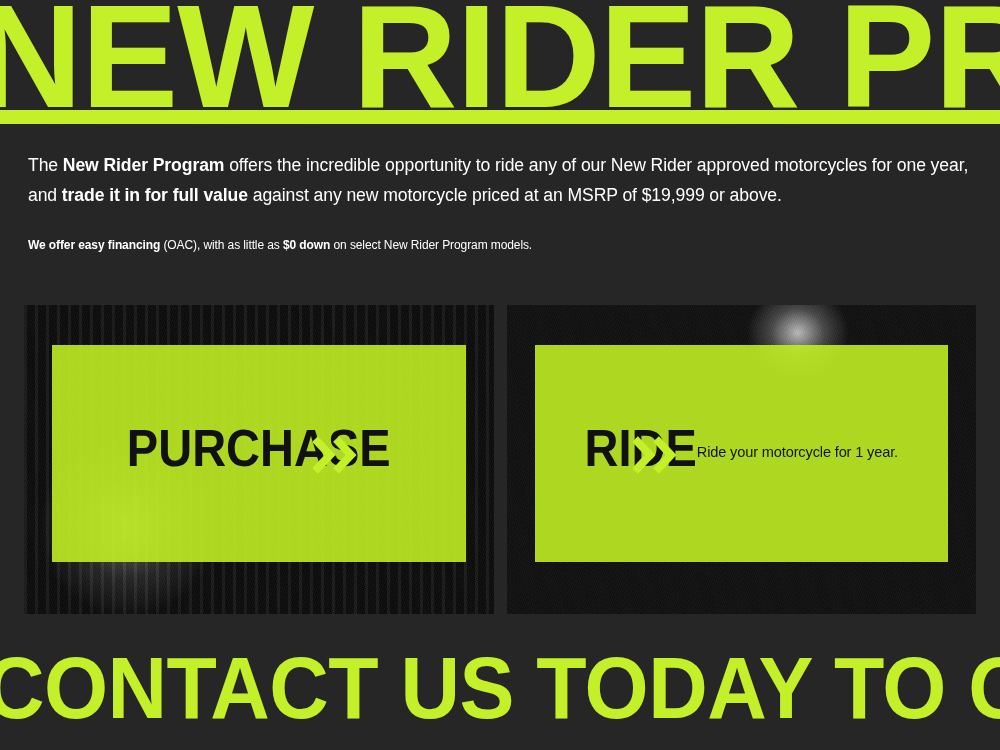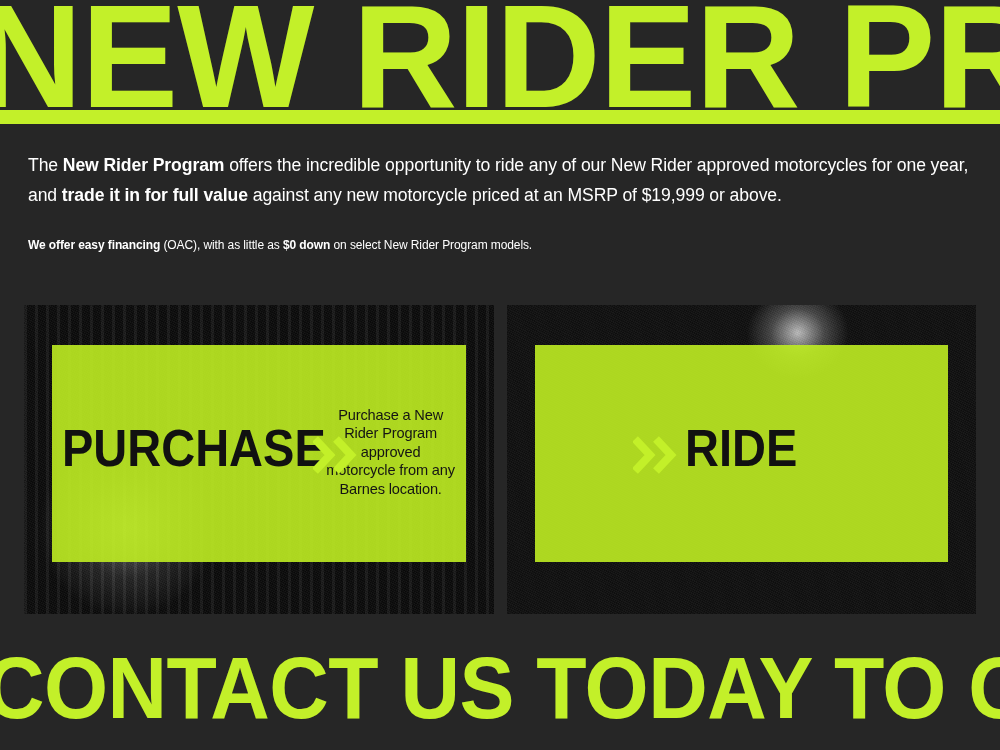--- a/index.html
+++ b/index.html
@@ -229,29 +229,29 @@
     </p>
   </div>
 
   <div class="steps">
 
     <div class="card card-1">
       <div class="photo photo-1"></div>
       <div class="photo-grain"></div>
       <div class="panel">
         <div class="panel-title">PURCHASE</div>
-        <div class="panel-body">Purchase a New Rider Program approved motorcycle from any Barnes location.</div>
       </div>
     </div>
 
     <div class="card card-2">
       <div class="photo photo-2"></div>
       <div class="photo-grain"></div>
       <div class="panel">
         <div class="panel-title">RIDE</div>
+        <div class="panel-body">Ride your motorcycle for 1 year.</div>
       </div>
     </div>
 
   </div>
 
   <div class="chev chev-1">
     <svg width="46" height="44" viewBox="0 0 46 44">
       <path d="M2 6 L17 22 L2 38" fill="none" stroke="#c3f029" stroke-width="8" stroke-linecap="butt" stroke-linejoin="miter"></path>
       <path d="M23 6 L38 22 L23 38" fill="none" stroke="#c3f029" stroke-width="8" stroke-linecap="butt" stroke-linejoin="miter"></path>
     </svg>

